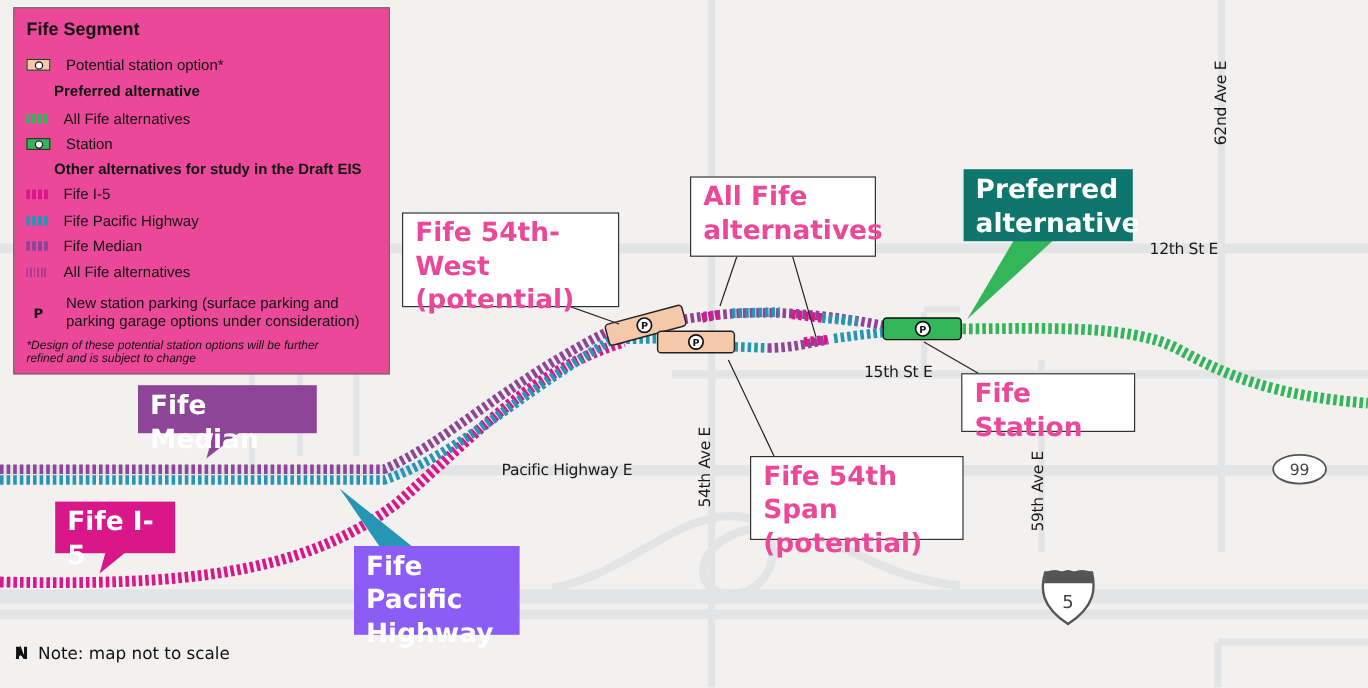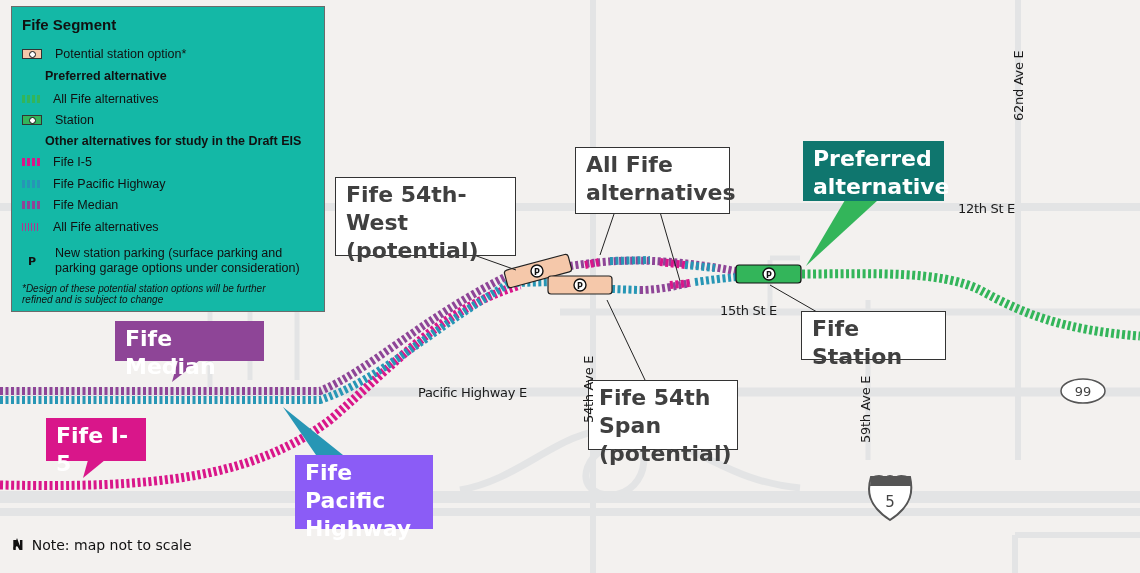--- a/index.html
+++ b/index.html
@@ -1,27 +1,27 @@
 <!DOCTYPE html>
 <html><head>
 <meta charset="utf-8">
 <style>
   html, body { margin: 0; padding: 0; }
   body { width: 1140px; height: 573px; position: relative; overflow: hidden; background: #f3f1ef; font-family: "DejaVu Sans", sans-serif; }
   #map { position: absolute; left: 0; top: 0; width: 1140px; height: 573px; }
-  .legend { position: absolute; left: 11px; top: 6px; width: 314px; height: 306px; background: #14b8a6; border: 1px solid #6b6b6b; box-sizing: border-box; font-family: "Liberation Sans", sans-serif; color: #111; }
+  .legend { position: absolute; left: 11px; top: 6px; width: 314px; height: 306px; background: #ec4899; border: 1px solid #6b6b6b; box-sizing: border-box; font-family: "Liberation Sans", sans-serif; color: #111; }
   .legend .title { position: absolute; left: 10px; top: 9px; font-size: 15px; font-weight: bold; }
   .legend .row { position: absolute; left: 10px; font-size: 12.5px; display: flex; align-items: center; }
   .legend .row .sw { width: 20px; height: 10px; margin-right: 13px; display: inline-block; }
   .legend .hdr { position: absolute; left: 10px; font-size: 12.5px; font-weight: bold; padding-left: 23px; }
   .legend .note { position: absolute; left: 10px; top: 276px; font-size: 10px; font-style: italic; line-height: 11px; width: 290px; }
   .legend .park { position: absolute; left: 10px; top: 239px; font-size: 12.5px; display: flex; align-items: center; line-height: 15px; }
   .legend .park .p { font-weight: bold; font-family: "DejaVu Sans", sans-serif; font-size: 11px; width: 20px; margin-right: 13px; text-align: center; }
   .callout { position: absolute; font-family: "DejaVu Sans", sans-serif; font-weight: bold; box-sizing: border-box; line-height: 28px; }
-  .callout.white { background: #fff; border: 1px solid #333; color: #404040; font-size: 22px; padding: 3px 10px; }
+  .callout.white { background: #fff; border: 1px solid #333; color: #ec4899; font-size: 22px; padding: 3px 10px; }
   .callout.fill { color: #fff; font-size: 22px; padding: 4px 10px; }
   .street { position: absolute; font-family: "DejaVu Sans", sans-serif; font-size: 13px; color: #1a1a1a; white-space: nowrap; letter-spacing: -0.3px; }
   .street.v { transform: rotate(-90deg); transform-origin: left top; }
   .note-bottom { position: absolute; left: 12px; top: 537px; font-family: "DejaVu Sans", sans-serif; font-size: 14px; color: #111; }
 </style>
 </head>
 <body>
 
 <svg id="map" width="1140" height="573" viewBox="0 0 1140 573" xmlns="http://www.w3.org/2000/svg">
 
@@ -157,21 +157,21 @@
   <div>All Fife</div>
     <div>alternatives</div>
 </div>
 <div class="callout fill" style="left:803px;top:141px;width:141px;height:60px;background:#0f766e;">
   <div>Preferred</div>
     <div>alternative</div>
 </div>
 <div class="callout white" style="left:801px;top:311px;width:145px;height:49px;">
   <div>Fife Station</div>
 </div>
-<div class="callout white" style="left:588px;top:380px;width:150px;height:70px;">
+<div class="callout white" style="left:625px;top:380px;width:178px;height:70px;">
   <div>Fife 54th Span</div>
     <div>(potential)</div>
 </div>
 <div class="callout fill" style="left:115px;top:321px;width:149px;height:40px;background:#8e4597;">
   <div>Fife Median</div>
 </div>
 <div class="callout fill" style="left:46px;top:418px;width:100px;height:43px;background:#d9168a;">
   <div>Fife I-5</div>
 </div>
 <div class="callout fill" style="left:295px;top:455px;width:138px;height:74px;background:#8b5cf6;">

